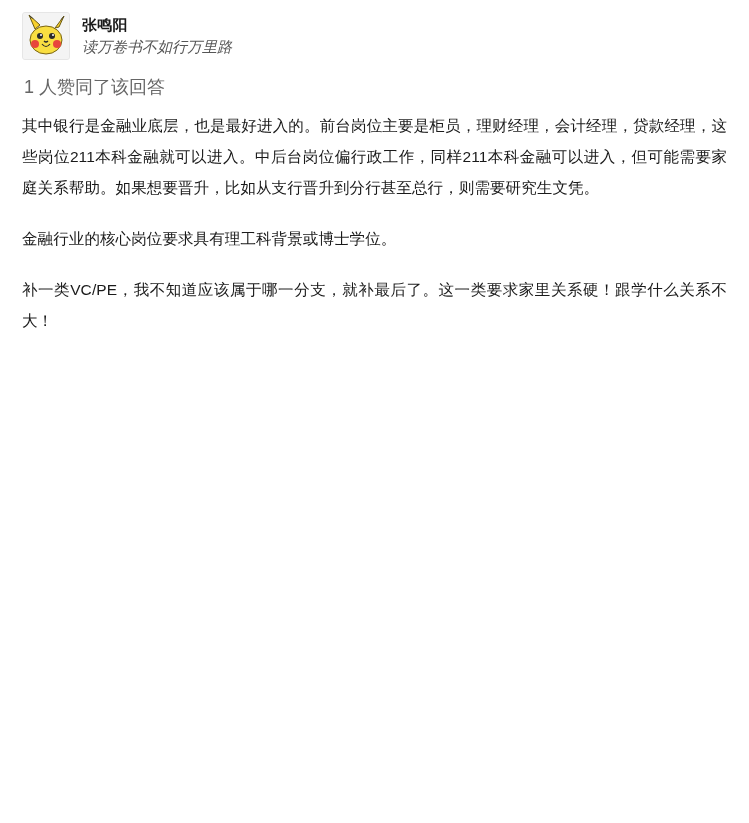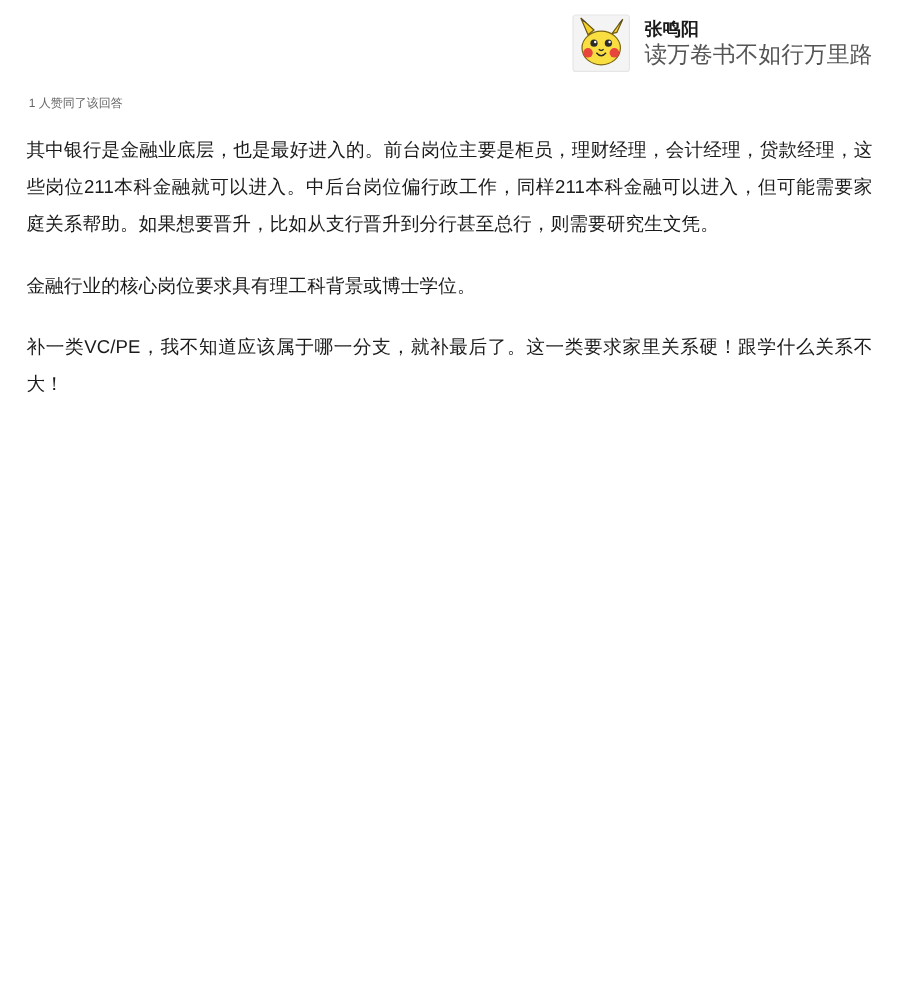--- a/index.html
+++ b/index.html
@@ -17,21 +17,20 @@
   .page {
     width: 749px;
     box-sizing: border-box;
     padding: 10px 22px 14px 22px;
   }
   
   .author-row {
     display: flex;
     align-items: center;
     margin: 2px 0 15px 0;
-    justify-content: flex-end;
   }
   .avatar {
     width: 46px;
     height: 46px;
     flex: 0 0 46px;
     border-radius: 3px;
     background: #f2f2f2;
     border: 1px solid #e6e6e6;
     position: relative;
     overflow: hidden;
@@ -44,28 +43,29 @@
     justify-content: center;
   }
   .author-name {
     font-size: 15px;
     font-weight: bold;
     color: #1a1a1a;
     line-height: 20px;
     letter-spacing: 0.2px;
   }
   .author-bio {
-    font-size: 19px;
+    font-size: 15px;
     color: #555555;
     line-height: 20px;
     margin-top: 2px;
+    font-style: italic;
   }
   
   .vote-line {
-    font-size: 10px;
+    font-size: 18px;
     color: #666666;
     margin: 18px 0 0 2px;
     line-height: 18px;
   }
   
   .content {
     margin-top: 14px;
   }
   .content p {
     margin: 0 0 20px 0;

